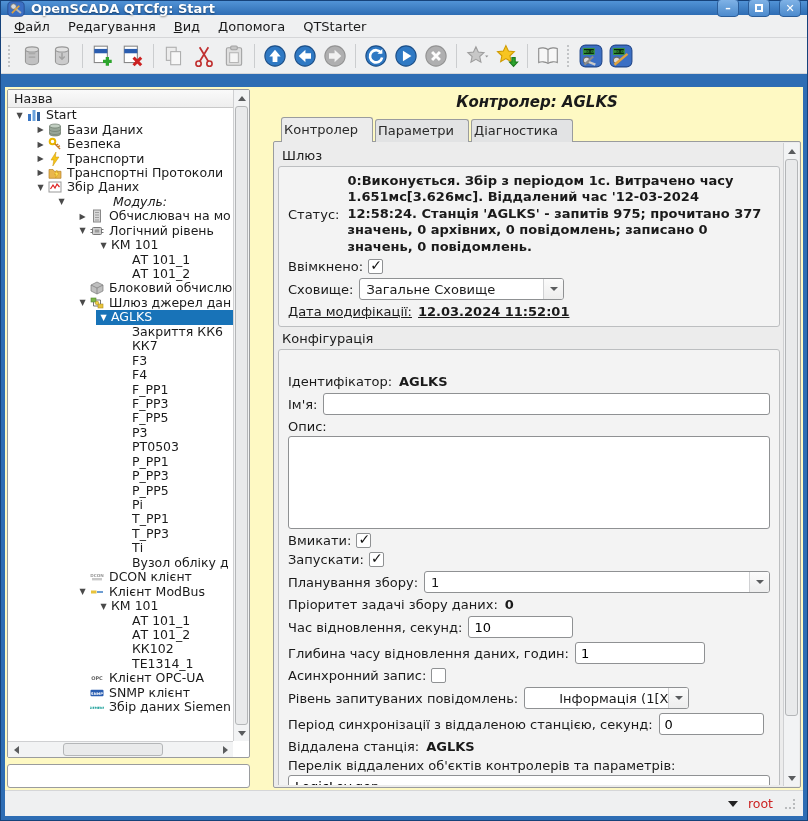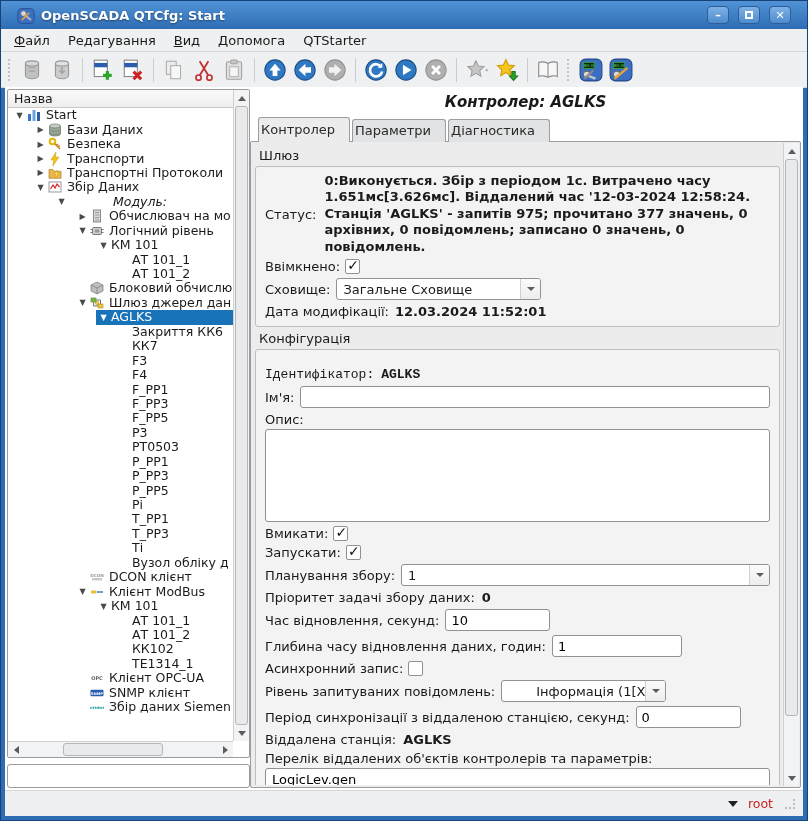--- a/index.html
+++ b/index.html
@@ -1,40 +1,40 @@
 <!DOCTYPE html>
 <html><head>
 <meta charset="utf-8">
 <style>
   * { margin:0; padding:0; box-sizing:border-box; }
   html,body { width:808px; height:821px; font-family:"DejaVu Sans","Liberation Sans",sans-serif; font-size:13px; color:#1a1a1a; }
   .window { position:relative; width:808px; height:821px; background:#2e6db4; border:1px solid #16427a; }
 
   
-  .titlebar { height:28px; background:linear-gradient(#5193d6,#2e6db4); display:flex; align-items:center; padding:0 16px; gap:6px; }
+  .titlebar { height:14px; background:linear-gradient(#5193d6,#2e6db4); display:flex; align-items:center; padding:0 6px; gap:6px; }
   .titlebar .appicon { width:18px; height:16px; flex:none; }
   .titlebar .title { color:#fff; font-weight:bold; font-size:13px; text-shadow:0 1px 2px rgba(0,0,0,.45); flex:1; }
   .winbtn { width:22px; height:18px; border-radius:4px; background:linear-gradient(#7fb2e6,#4d8bcd); border:1px solid #2a5d9a; color:#fff; font-size:11px; font-weight:bold; display:flex; align-items:center; justify-content:center; margin-left:3px; line-height:1; }
   .winbtn .maxsq { width:8px; height:8px; border:2px solid #fff; display:block; }
 
   
   .menubar { height:23px; background:#eff0f1; border-bottom:1px solid #d5d6d8; display:flex; align-items:center; padding:0 4px; }
   .menu-item { padding:3px 9px; font-size:13px; }
   .menu-item u { text-decoration:underline; }
 
   
   .toolbar { height:36px; background:#eff0f1; border-bottom:1px solid #d5d6d8; display:flex; align-items:center; padding:0 3px; }
   .tbhandle { width:5px; height:22px; border-left:2px dotted #c2c4c6; margin:0 4px; }
   .tbsep { width:1px; height:24px; background:#cbcdcf; margin:0 5px; }
   .tbtn { width:30px; height:30px; display:flex; align-items:center; justify-content:center; background:transparent; border:none; }
   .tbtn svg { width:24px; height:24px; }
   .tbtn.dis { opacity:.9; }
 
   
-  .workspace { position:absolute; top:86px; left:4px; right:4px; bottom:30px; background:#ffffff; display:flex; padding:2px; gap:0; }
+  .workspace { position:absolute; top:86px; left:4px; right:4px; bottom:30px; background:#fef9c3; display:flex; padding:2px; gap:23px; }
 
   
   .leftcol { width:243px; flex:none; display:flex; flex-direction:column; }
   .treewidget { flex:1; border:1px solid #9a9c9e; background:#fff; position:relative; overflow:hidden; border-radius:2px; }
   .treeheader { height:18px; background:linear-gradient(#fafafa,#eeeeee); border-bottom:1px solid #c9c9c9; font-size:12.5px; padding:1px 6px; width:calc(100% - 16px); }
   .treeview { position:absolute; top:18px; left:0; right:16px; bottom:16px; overflow:hidden; }
   .trow { display:flex; align-items:center; height:14.45px; white-space:nowrap; }
   .tind { flex:none; }
   .tbody { display:flex; align-items:center; flex:1; height:100%; overflow:hidden; }
   .tbody.sel { background:#1873b8; color:#fff; }
@@ -665,29 +665,29 @@
             </div>
             <div class="frow">
               <span class="lab">Сховище:</span>
               <span class="combo" style="width:205px;">
                 <span class="cval">Загальне Сховище</span>
                 <span class="cbtn">
                     <span class="arr down"></span>
                   </span>
               </span>
             </div>
-            <div class="frow" style="margin-bottom:1px;">
+            <div class="frow" style="margin-bottom:1px;text-decoration:underline;">
               <span class="lab">Дата модифікації:</span>
               <span class="lab bold" style="margin-left:6px;">12.03.2024 11:52:01</span>
             </div>
           </div>
 
           <div class="grouplabel">Конфігурація</div>
           <div class="groupbox">
-            <div class="frow" style="margin-top:11px;font-family:Liberation Mono, monospace;">
+            <div class="frow" style="margin-top:18px;">
               <span class="lab">Ідентифікатор:</span>
               <span class="lab bold" style="margin-left:7px;">AGLKS</span>
             </div>
             <div class="frow">
               <span class="lab">Ім'я:</span>
               <input class="tinput" style="flex: 1 1 0%;" value="">
             </div>
             <div class="frow" style="margin-bottom:2px;">
               <span class="lab">Опис:</span>
             </div>

